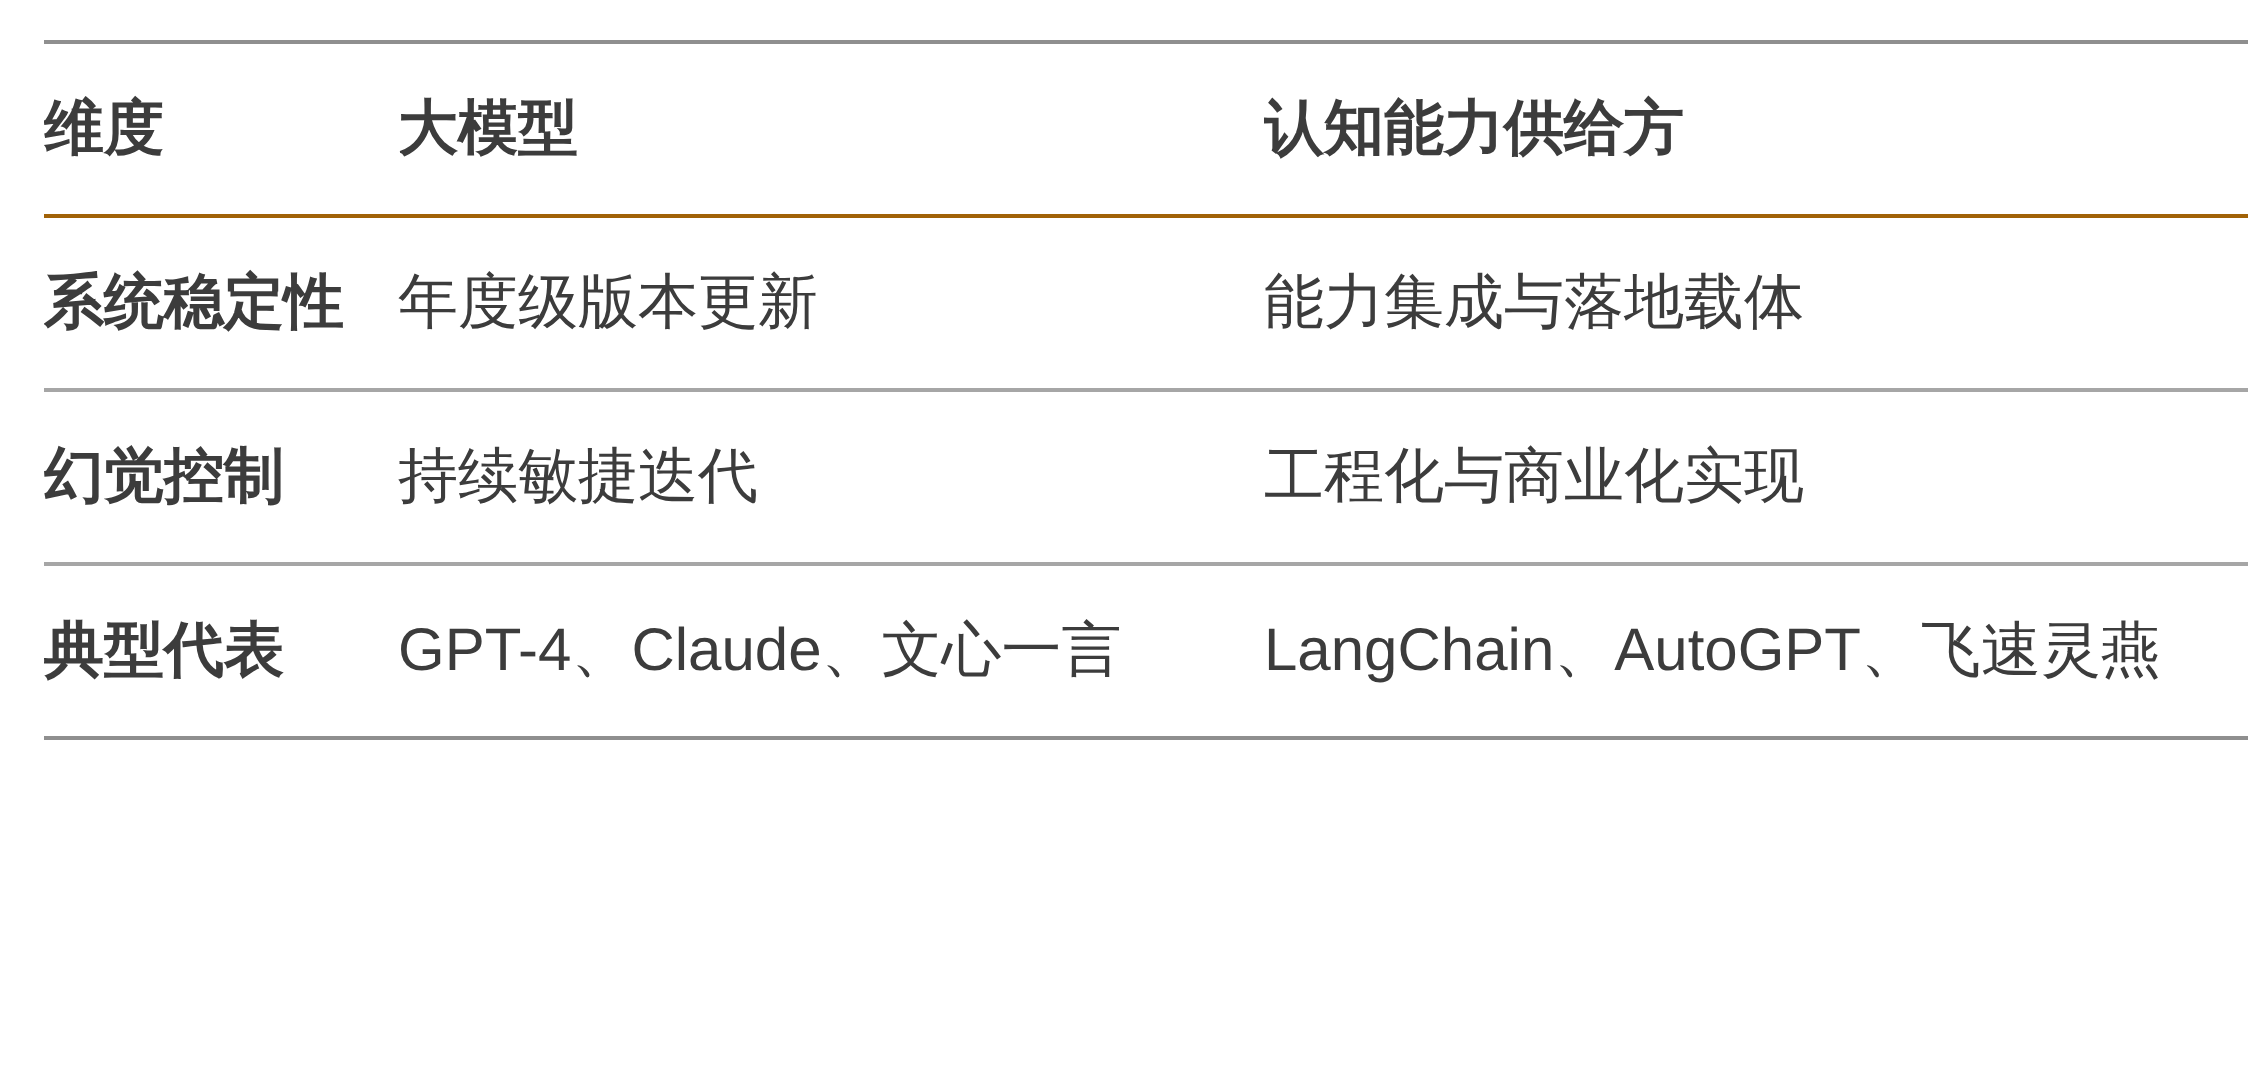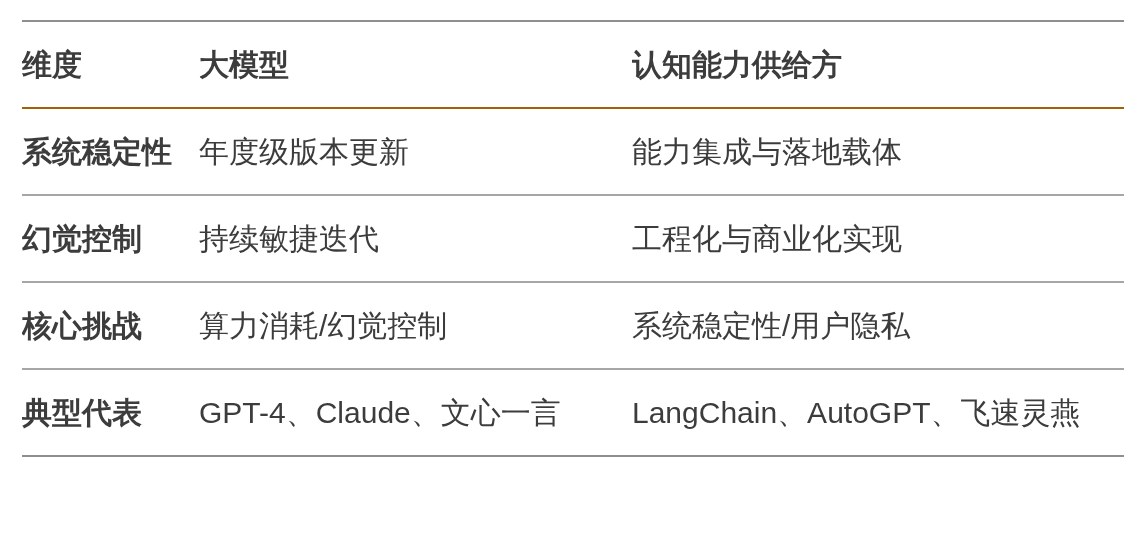--- a/index.html
+++ b/index.html
@@ -72,23 +72,18 @@
       <td class="row-label">系统稳定性</td>
       <td>年度级版本更新</td>
       <td>能力集成与落地载体</td>
     </tr>
     <tr>
       <td class="row-label">幻觉控制</td>
       <td>持续敏捷迭代</td>
       <td>工程化与商业化实现</td>
     </tr>
     <tr>
-      <td class="row-label">核心挑战</td>
-      <td>算力消耗/幻觉控制</td>
-      <td>系统稳定性/用户隐私</td>
-    </tr>
-    <tr>
       <td class="row-label">典型代表</td>
       <td>GPT-4、Claude、文心一言</td>
       <td>LangChain、AutoGPT、飞速灵燕</td>
     </tr>
   </tbody>
 </table>
 
 </body></html>

